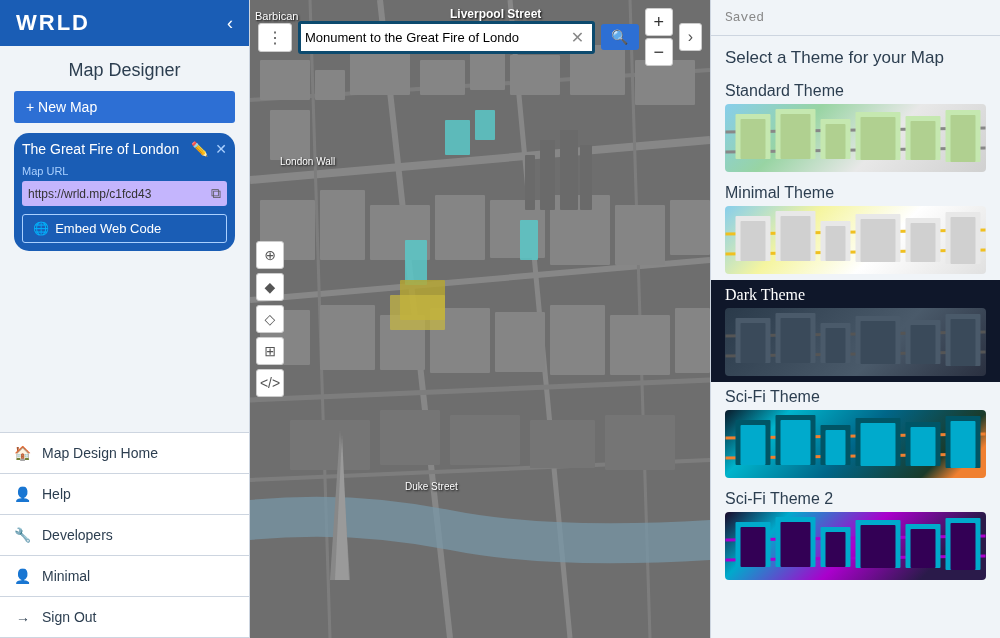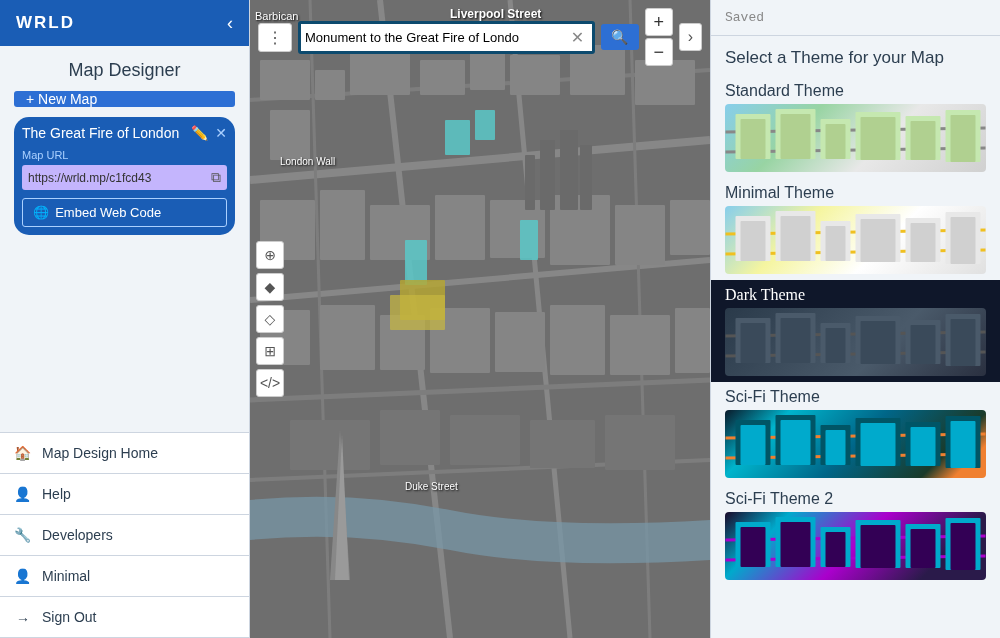--- a/index.html
+++ b/index.html
@@ -19,21 +19,21 @@
       background: #1a5db5;
       padding: 10px 16px;
       display: flex;
       align-items: center;
       justify-content: space-between;
       height: 46px;
     }
 
     #logo-text {
       color: white;
-      font-size: 17px;
+      font-size: 22px;
       font-weight: 800;
       letter-spacing: 2px;
     }
 
     #collapse-btn {
       color: white;
       font-size: 18px;
       cursor: pointer;
       background: none;
       border: none;
@@ -45,21 +45,21 @@
       color: #2c3e50;
       padding: 14px 0 10px;
       font-weight: 400;
     }
 
     #new-map-btn {
       margin: 0 14px 10px;
       background: #2d6fd4;
       color: white;
       border: none;
-      padding: 0 12px;
+      padding: 8px 12px;
       border-radius: 3px;
       cursor: pointer;
       display: flex;
       align-items: center;
       gap: 6px;
       font-size: 14px;
       width: calc(100% - 28px);
     }
 
     #map-card {

